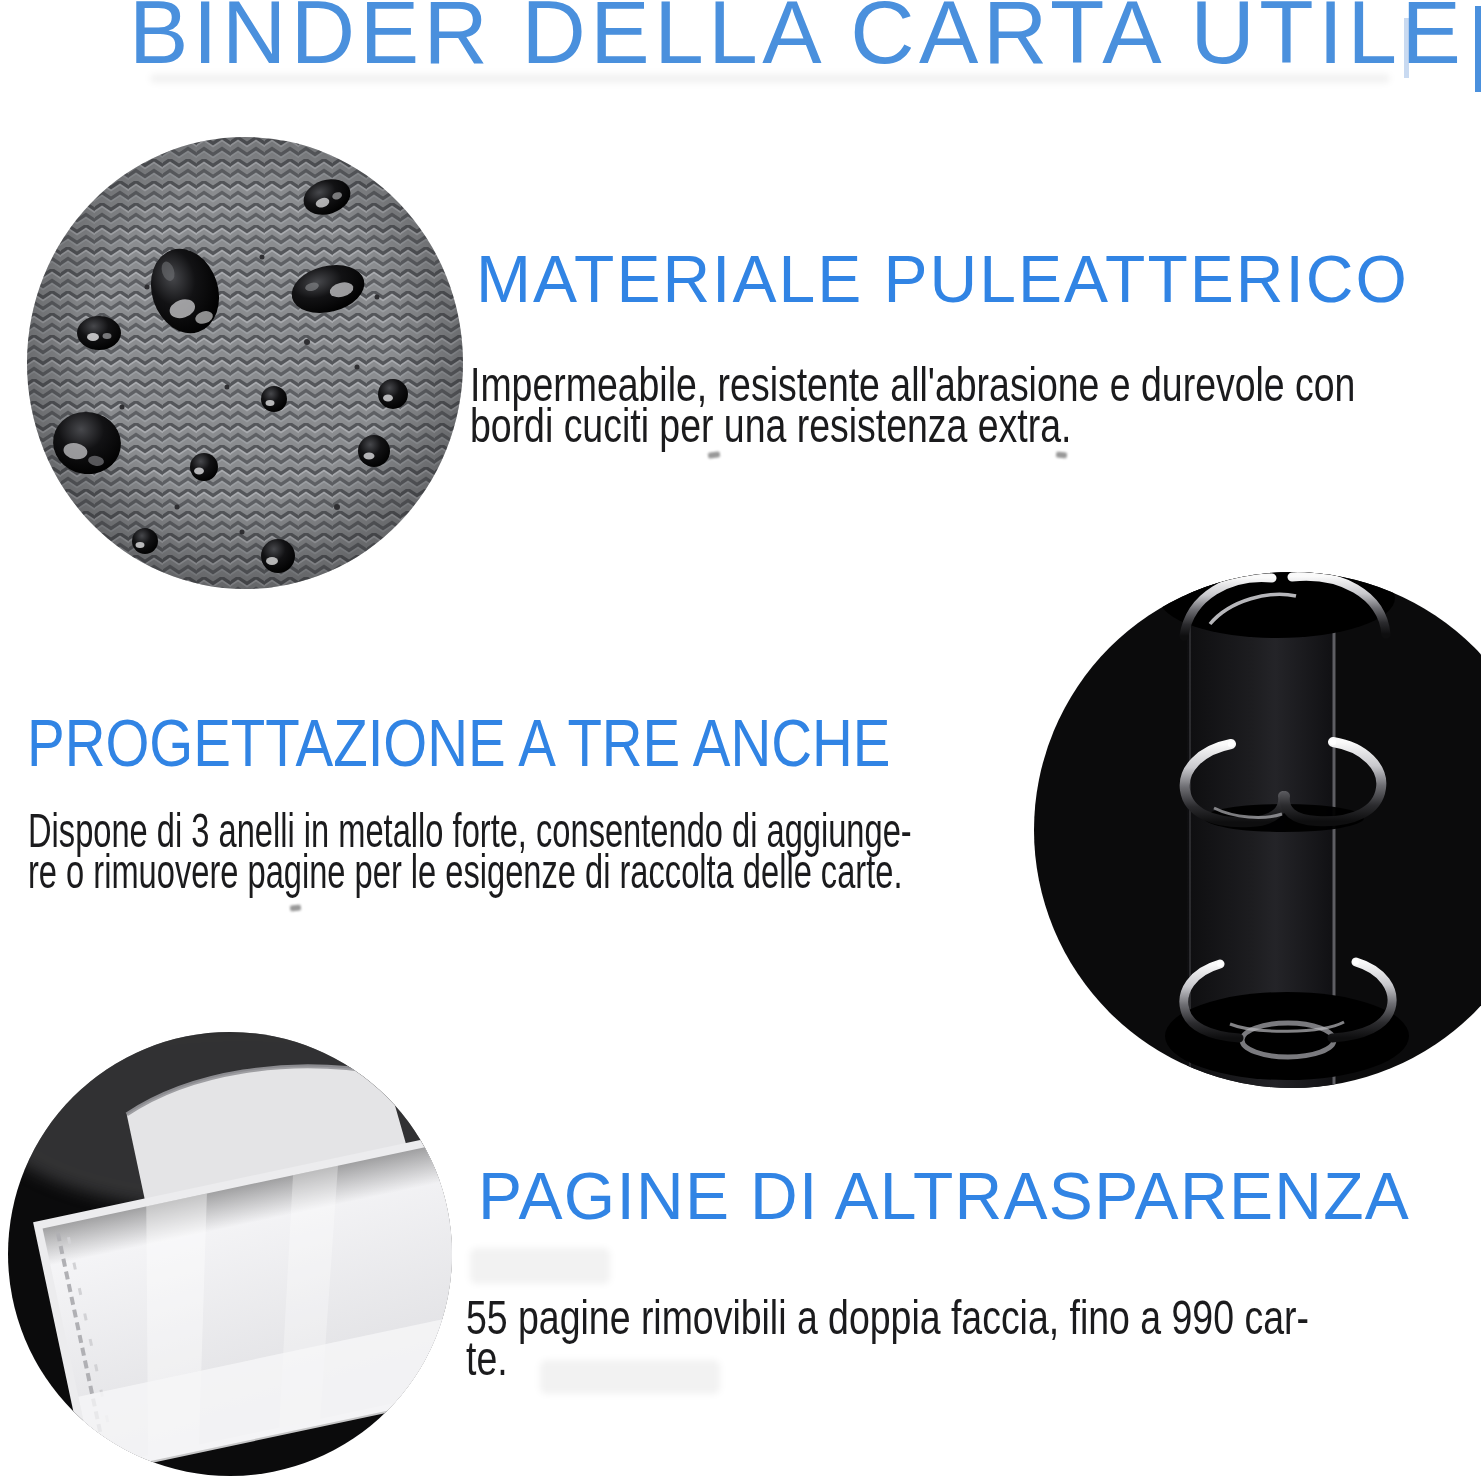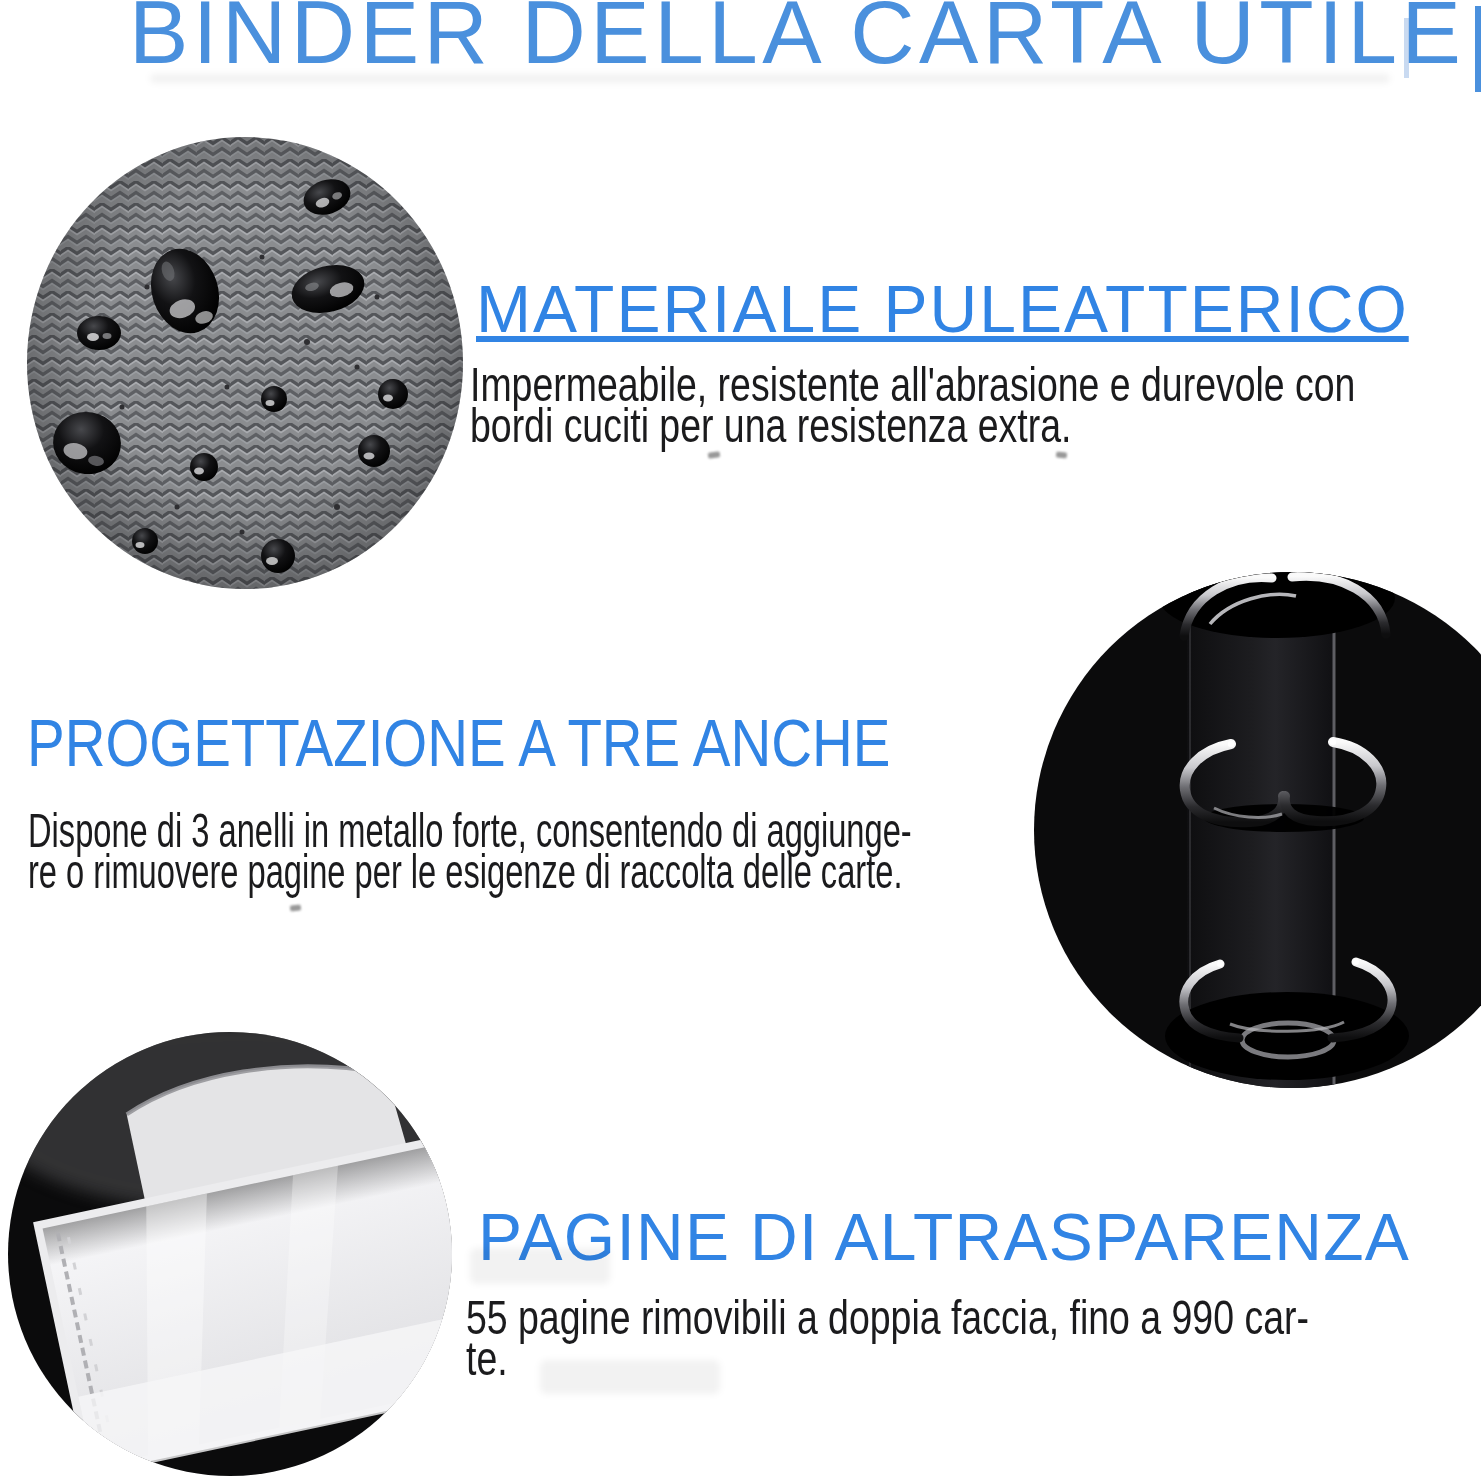--- a/index.html
+++ b/index.html
@@ -117,21 +117,21 @@
           <circle cx="95" cy="270" r="2.5"></circle>
       <circle cx="150" cy="370" r="2.5"></circle>
           <circle cx="310" cy="370" r="3"></circle>
       <circle cx="215" cy="395" r="2.5"></circle>
           <circle cx="350" cy="160" r="2.5"></circle>
     </g>
   </g>
 </svg>
 </div>
 
-<div class="abs heading" style="left:476px; top:276px; letter-spacing:2px;text-decoration:underline;">MATERIALE PULEATTERICO</div>
+<div class="abs heading" style="left:476px; top:246px; letter-spacing:2px;">MATERIALE PULEATTERICO</div>
 <div class="abs body-block" style="left:470px; top:364px; transform:scaleX(0.78);">
   <div>Impermeabile, resistente all'abrasione e durevole con</div>
   <div>bordi cuciti per una resistenza extra.</div>
 </div>
 <div class="abs speck" style="left:708px; top:452px; width:12px; height:6px; transform:rotate(-8deg);"></div>
 <div class="abs speck" style="left:1056px; top:452px; width:11px; height:6px; transform:rotate(6deg);"></div>
 
 <div class="abs heading" style="left:27px; top:710px; transform:scaleX(0.855);">PROGETTAZIONE A TRE ANCHE</div>
 <div class="abs body-block" style="left:28px; top:810px; transform:scaleX(0.68);">
   <div>Dispone di 3 anelli in metallo forte, consentendo di aggiunge-</div>
@@ -250,19 +250,19 @@
       </g>
 
       <polygon points="150,158 212,158 152,402 100,402" fill="#ffffff" opacity="0.38"></polygon>
       <polygon points="300,158 346,158 276,402 234,402" fill="#ffffff" opacity="0.30"></polygon>
       <rect x="44" y="330" width="426" height="80" fill="#f6f6f8" opacity="0.8"></rect>
     </g>
   </g>
 </svg>
 </div>
 
-<div class="abs heading" style="left:478px; top:1163px; letter-spacing:1.3px;margin-top:41px;">PAGINE DI ALTRASPARENZA</div>
+<div class="abs heading" style="left:478px; top:1163px; letter-spacing:1.3px;">PAGINE DI ALTRASPARENZA</div>
 <div class="abs ghost" style="left:470px; top:1248px; width:140px; height:36px;"></div>
 <div class="abs body-block" style="left:466px; top:1297px; transform:scaleX(0.78);">
   <div>55 pagine rimovibili a doppia faccia, fino a 990 car-</div>
   <div>te.</div>
 </div>
 <div class="abs ghost" style="left:540px; top:1360px; width:180px; height:34px;"></div>
 
 </body></html>

